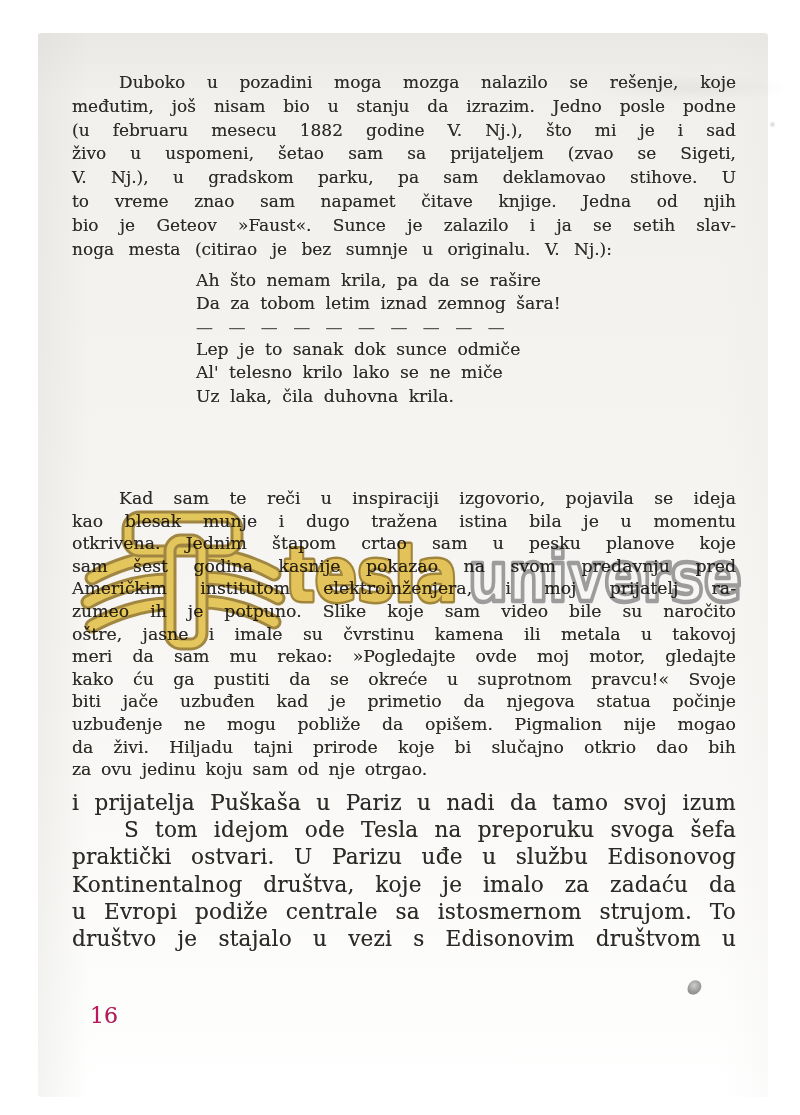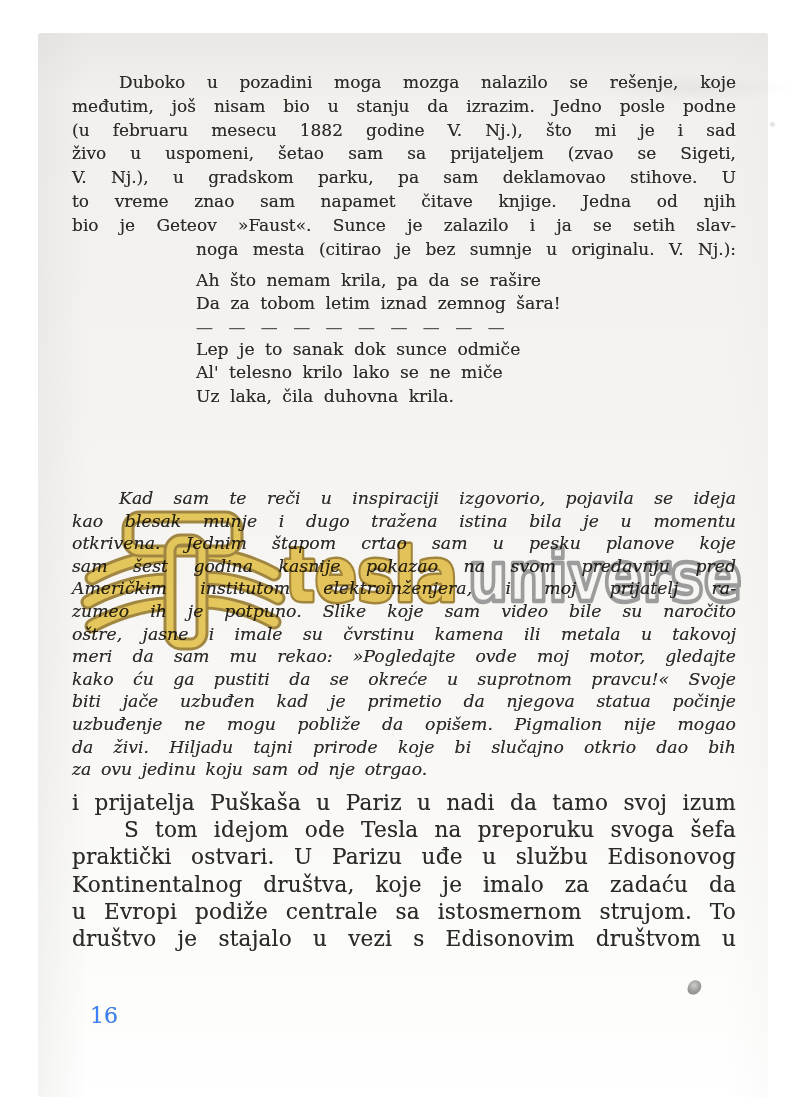--- a/index.html
+++ b/index.html
@@ -21,42 +21,42 @@
   }
   .para, .poem, .pagenum {
     position: absolute;
     color: #2c2a27;
     text-shadow: 0 0 0.6px rgba(52,48,44,0.55);
   }
   .para { left: 72px; width: 664px; }
   .line { white-space: normal; }
   .just { text-align: justify; text-align-last: justify; }
   .p1 { top: 71px;  font-size: 17px; line-height: 23.8px; }
-  .p2 { top: 487px; font-size: 17.3px; line-height: 22.6px; font-style: italic; }
+  .p2 { top: 487px; font-size: 17.3px; line-height: 22.6px; }
   .p3 { top: 789px; font-size: 21.6px; line-height: 27.2px; letter-spacing: 0.2px; }
   .indent-1 { padding-left: 47px; }
   .indent-3 { padding-left: 52px; }
-  .lastline-wide  { text-align: right; word-spacing: 9px; }
+  .lastline-wide  { text-align: left; word-spacing: 9px; }
   .lastline-snug  { text-align: left; word-spacing: 4px; }
   .poem {
     left: 196px; top: 269px;
     font-size: 17.2px; line-height: 23.4px;
     word-spacing: 5px;
   }
   .stanza-1 { margin-bottom: 22px; }
   .stanza-2 { margin-bottom: 0px; }
   .sep {
     font-size: 17px; line-height: 20px;
     letter-spacing: 5px; word-spacing: 0;
     color: #565350;
     margin: 1px 0 1px 0;
   }
   .pagenum {
     left: 90px; top: 1003px;
-    font-size: 22px; color: #3b82f6;
+    font-size: 22px; color: #be185d;
   }
   .watermark {
     position: absolute;
     left: 80px; top: 498px;
     width: 672px; height: 160px;
     mix-blend-mode: multiply;
     opacity: 0.9;
     pointer-events: none;
   }
   .wm-word {

